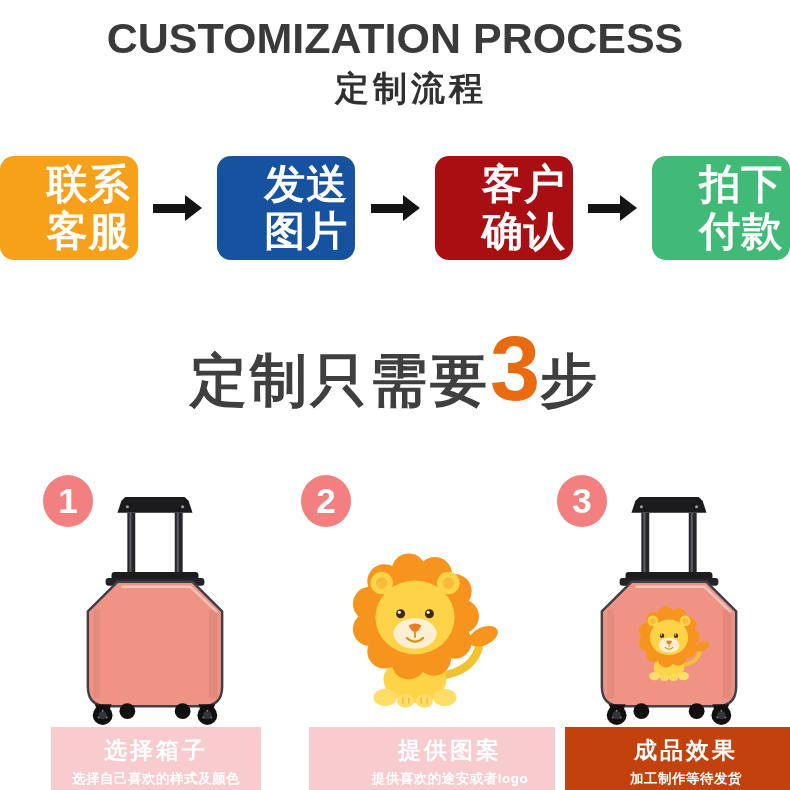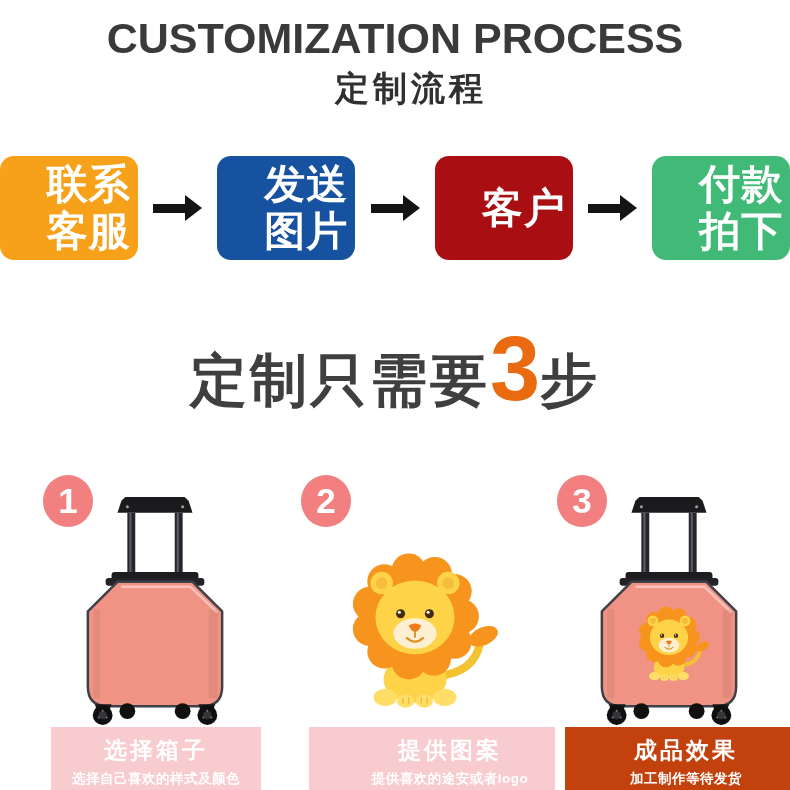--- a/index.html
+++ b/index.html
@@ -146,28 +146,29 @@
     <div class="pbox" style="background-color: rgb(22, 82, 159);">
       <span>发送</span>
       <span>图片</span>
     </div>
     <div class="arrow">
       <span class="arrow-shaft" style="background-color: rgb(20, 20, 20);"></span>
         <span class="arrow-head" style="border-left-color: rgb(20, 20, 20);"></span>
     </div>
     <div class="pbox" style="background-color: rgb(169, 14, 18);">
       <span>客户</span>
+      <span>确认</span>
     </div>
     <div class="arrow">
       <span class="arrow-shaft" style="background-color: rgb(20, 20, 20);"></span>
         <span class="arrow-head" style="border-left-color: rgb(20, 20, 20);"></span>
     </div>
     <div class="pbox" style="background-color: rgb(65, 185, 119);">
+      <span>拍下</span>
       <span>付款</span>
-      <span>拍下</span>
     </div>
   </div>
 
   <div class="headline">
     <span class="part" style="color: rgb(63, 63, 63);">定制只需要</span><span class="num" style="color: rgb(233, 106, 16);">3</span><span class="part" style="color: rgb(63, 63, 63);">步</span>
   </div>
 
   <div class="steps">
     <div class="step-col c1">
       <div class="badge" style="background-color: rgb(242, 128, 128);">1</div>

